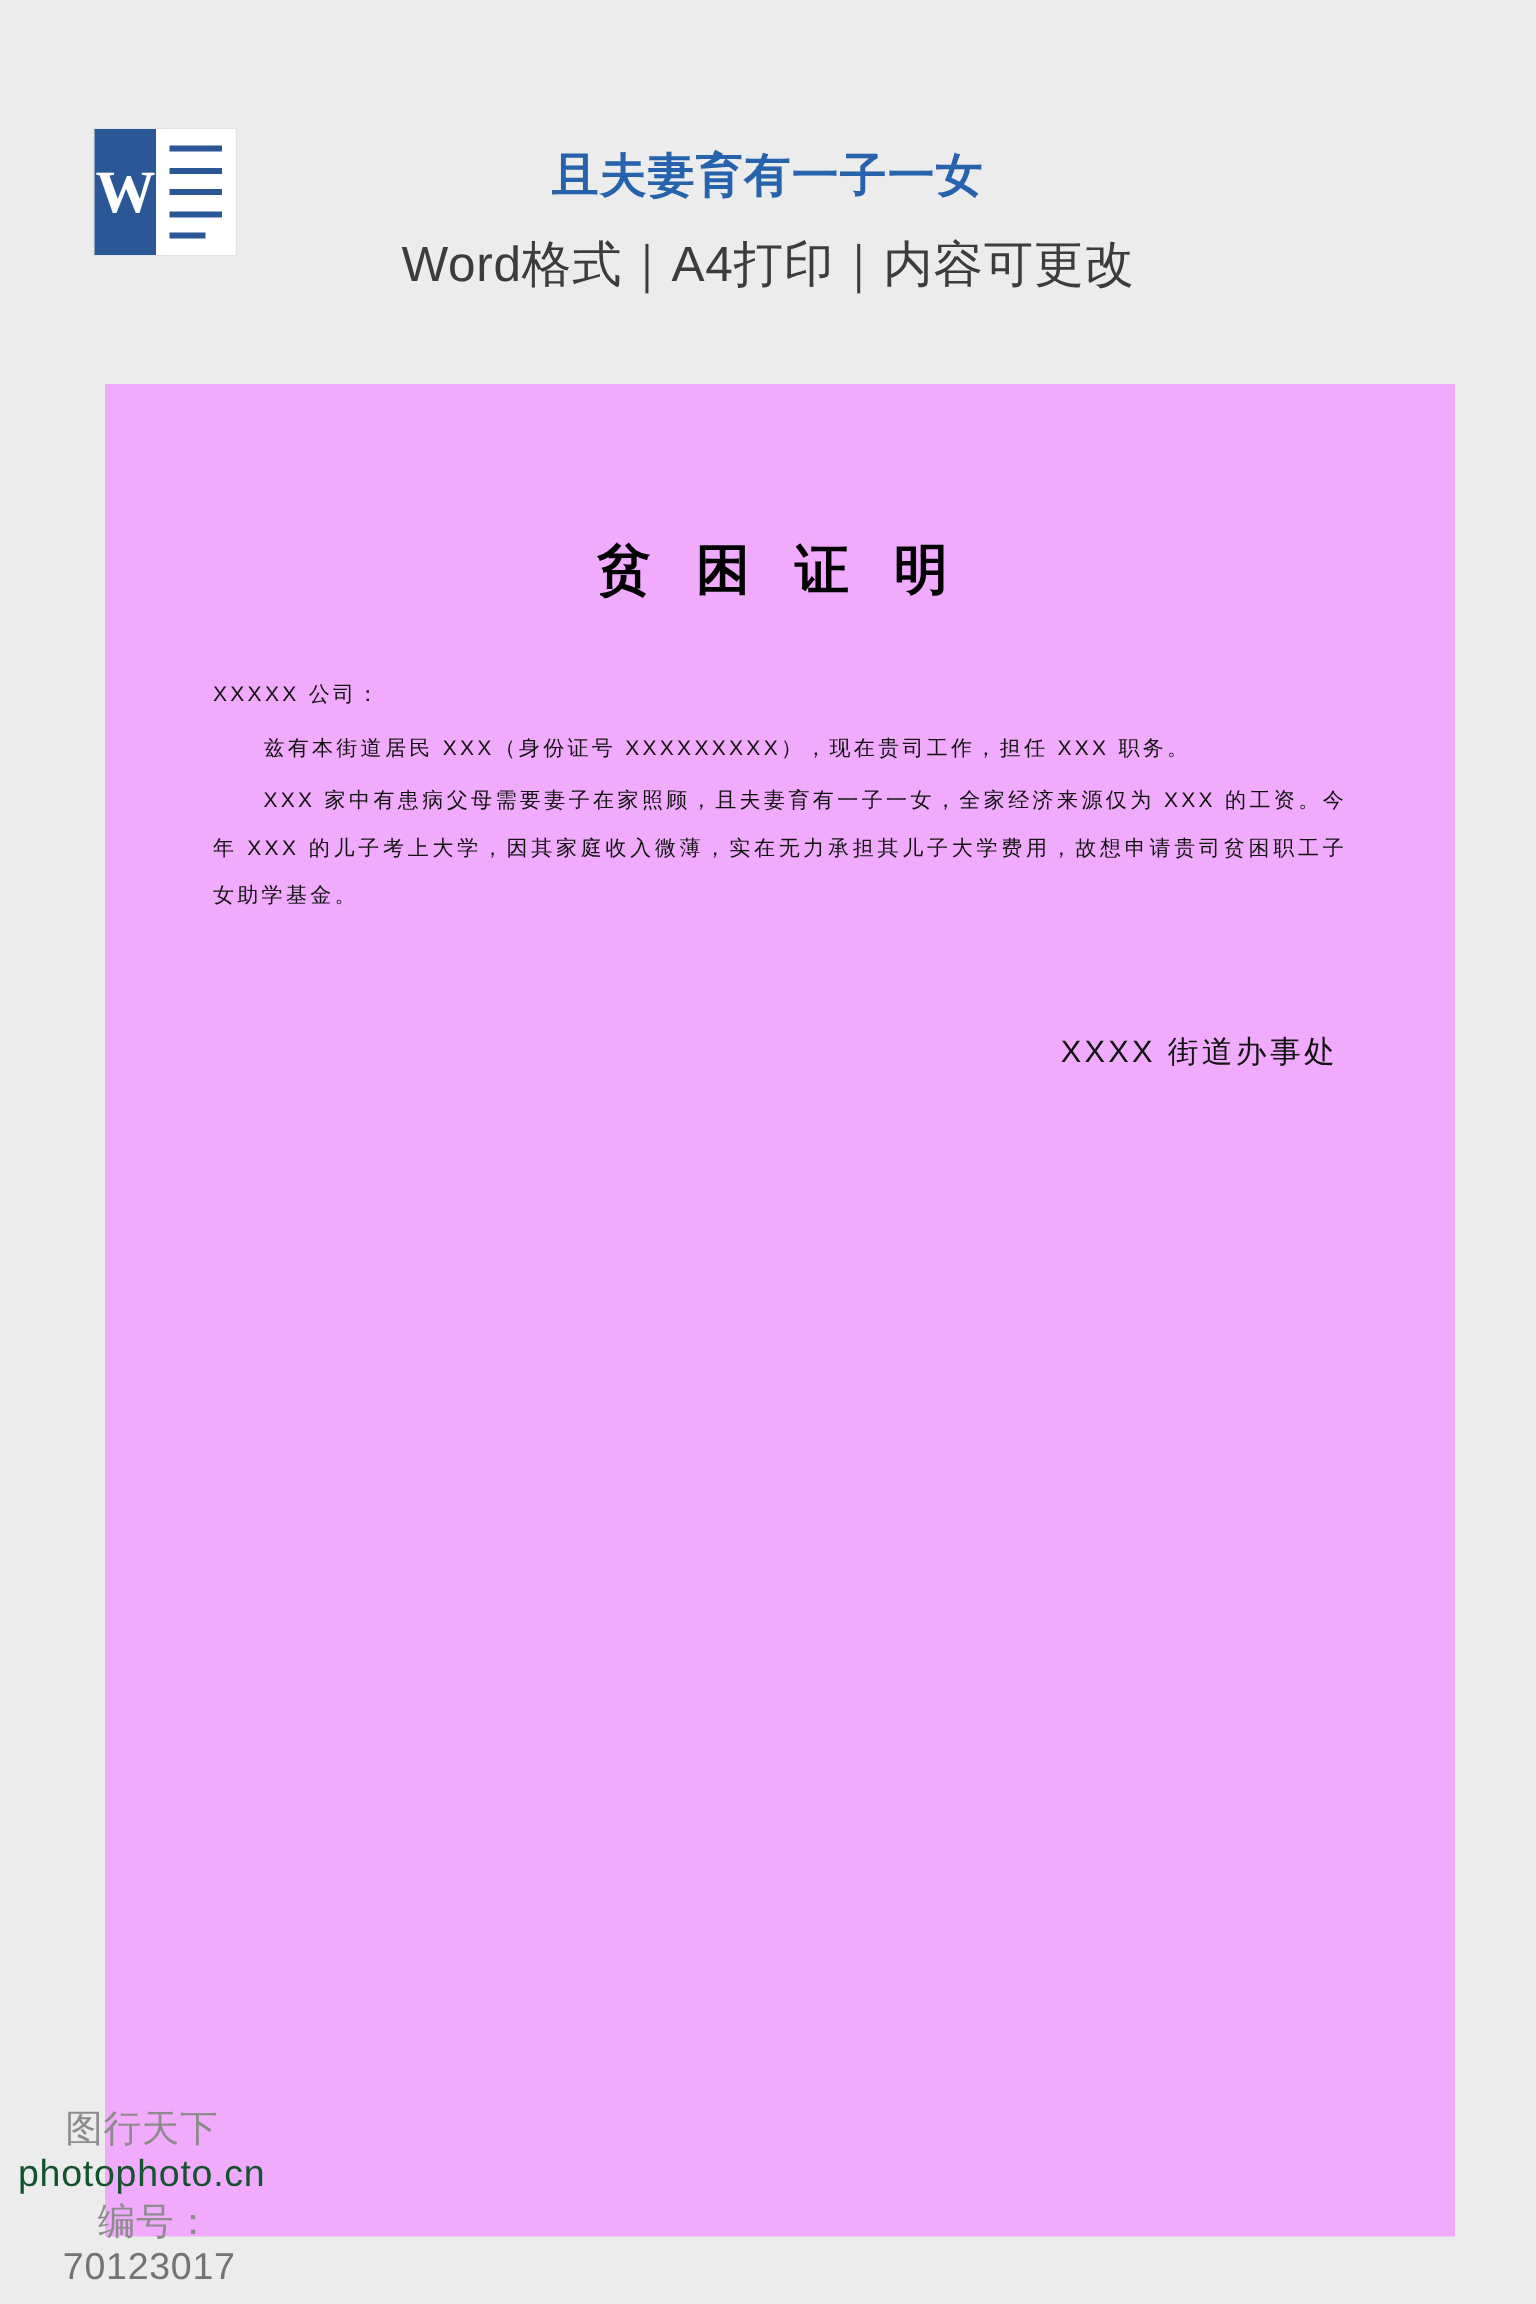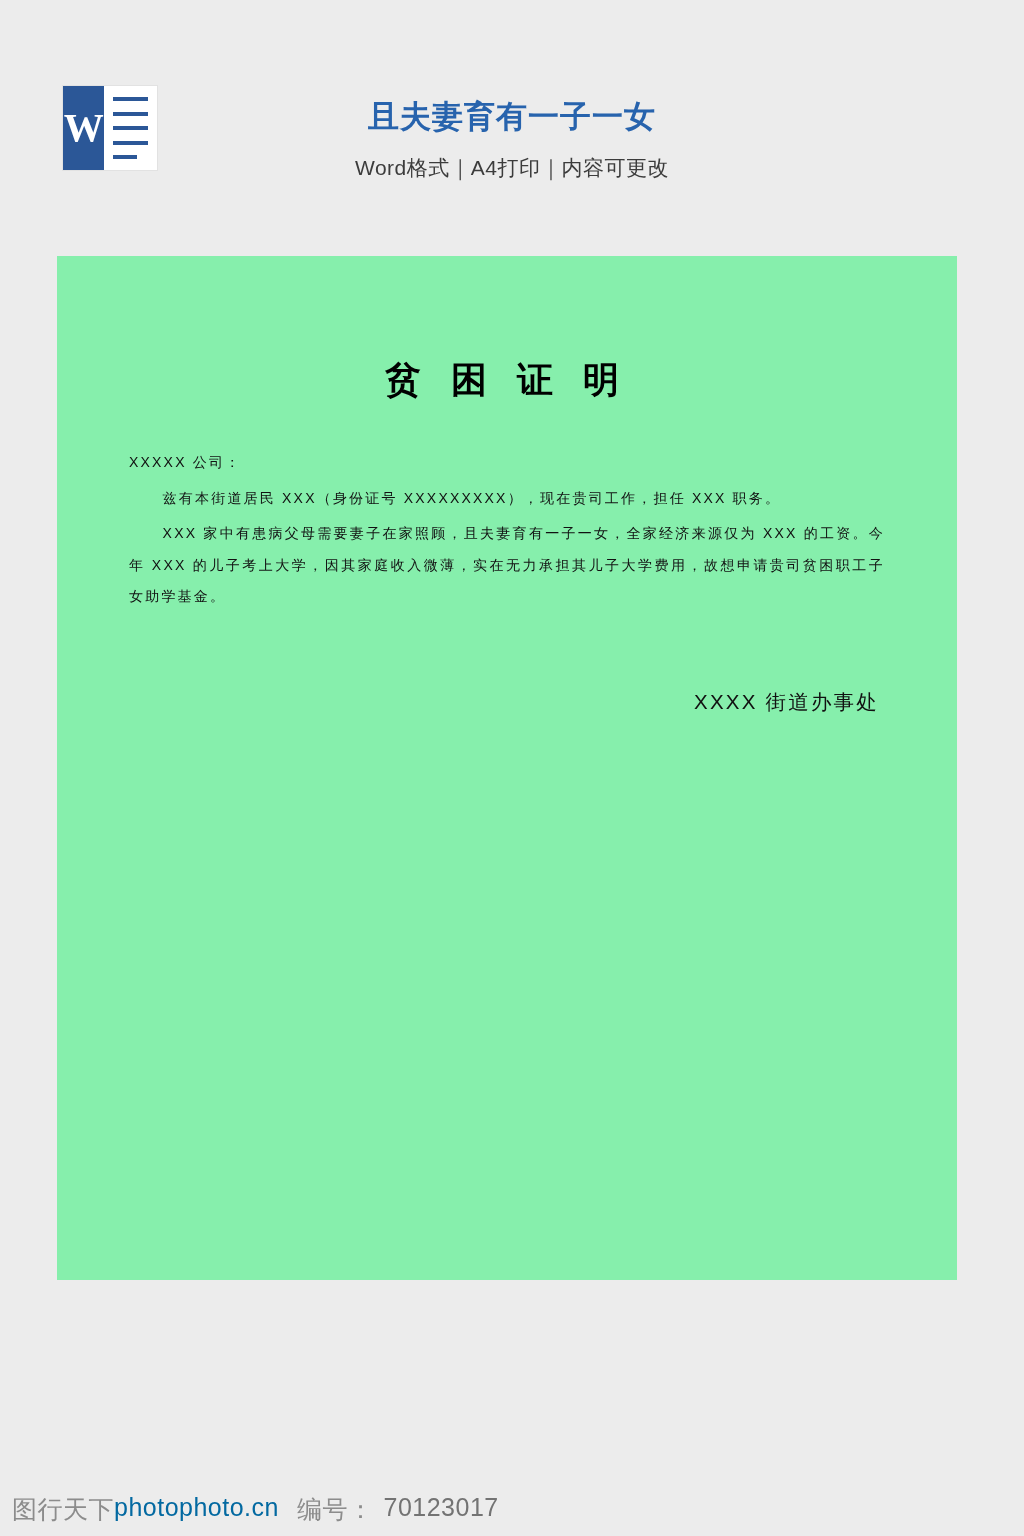--- a/index.html
+++ b/index.html
@@ -70,32 +70,32 @@
   .header-title {
     color: #2763ad;
     font-size: 31px;
     font-weight: bold;
     letter-spacing: 1px;
     line-height: 1.35;
   }
   .header-subtitle {
     margin-top: 16px;
     color: #3c3c3c;
-    font-size: 21px;
+    font-size: 33px;
     letter-spacing: 0.5px;
   }
 
   
   .page {
     position: absolute;
-    left: 57px;
+    left: 70px;
     top: 256px;
     width: 900px;
-    height: 1024px;
-    background: #86efac;
+    height: 1235px;
+    background: #f0abfc;
   }
   .doc-inner {
     padding: 60px 72px 0 72px;
   }
   .doc-title {
     text-align: center;
     font-size: 36px;
     font-weight: bold;
     letter-spacing: 10px;
     color: #000000;
@@ -127,28 +127,29 @@
     padding-right: 6px;
   }
   .sign-block p { margin: 0 0 4px 0; }
 
   
   .footer {
     position: absolute;
     left: 12px;
     bottom: 10px;
     display: flex;
-    align-items: flex-start;
+    align-items: center;
     color: #9e9e9e;
     font-size: 25px;
     letter-spacing: 0.5px;
     white-space: nowrap;
+    flex-direction: column;
   }
   .footer .brand { color: #8c8c8c; }
-  .footer .site { color: #0369a1; }
+  .footer .site { color: #14532d; }
   .footer .code-label { margin-left: 18px; color: #8c8c8c; }
   .footer .code-value { margin-left: 10px; color: #737373; }
 </style>
 </head>
 <body>
 
 <div class="header">
 
   <div class="word-logo">
     <div class="logo-left">W</div>

